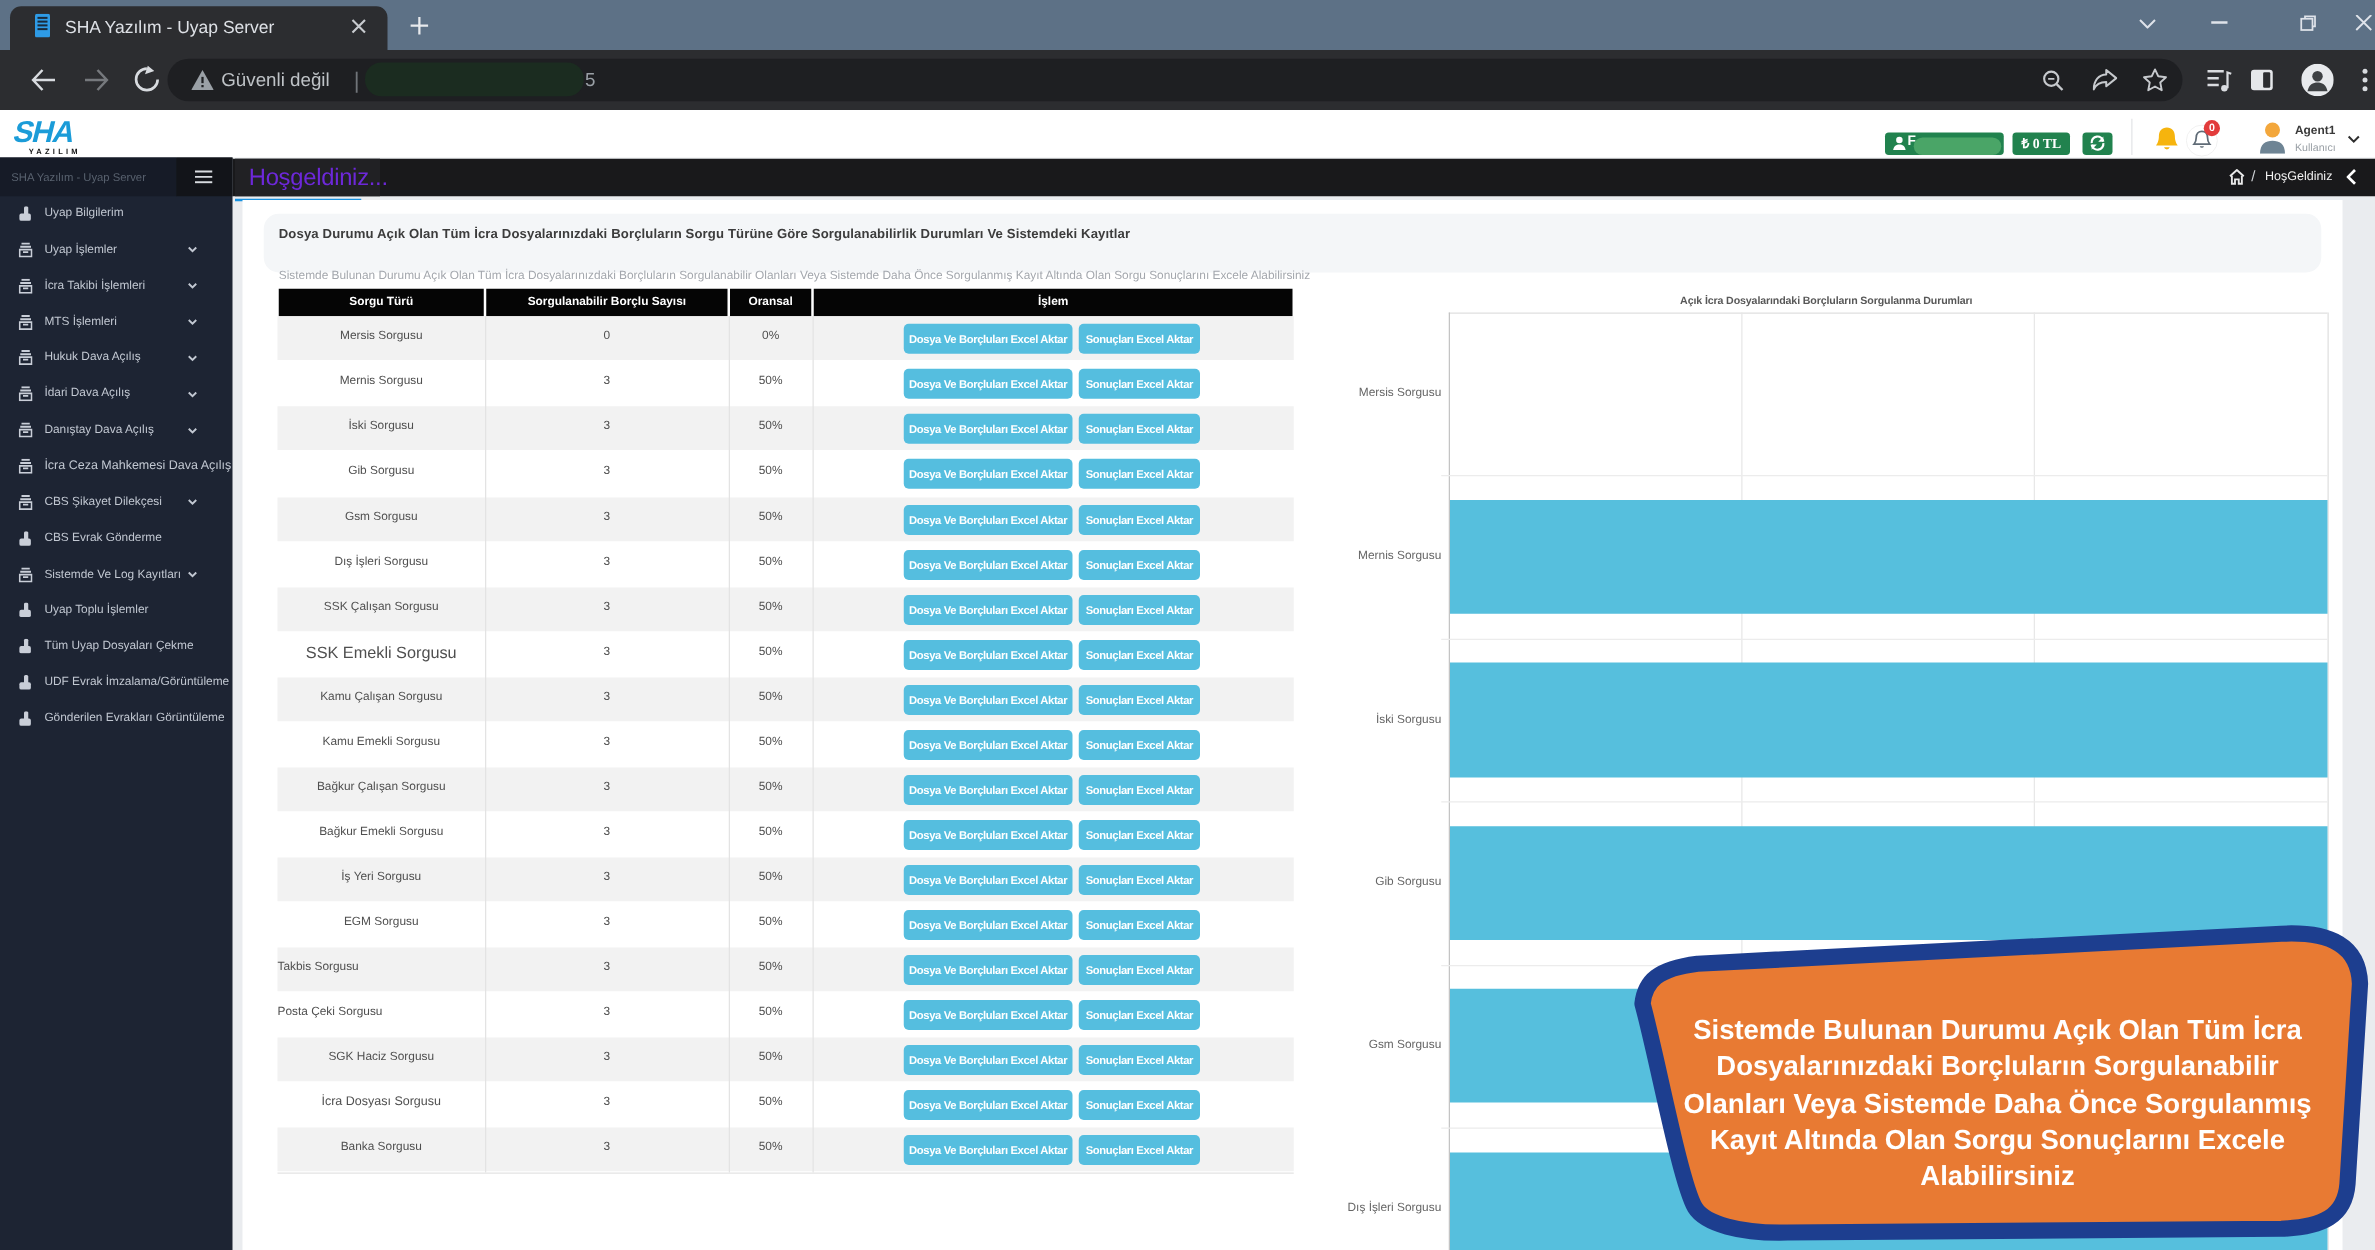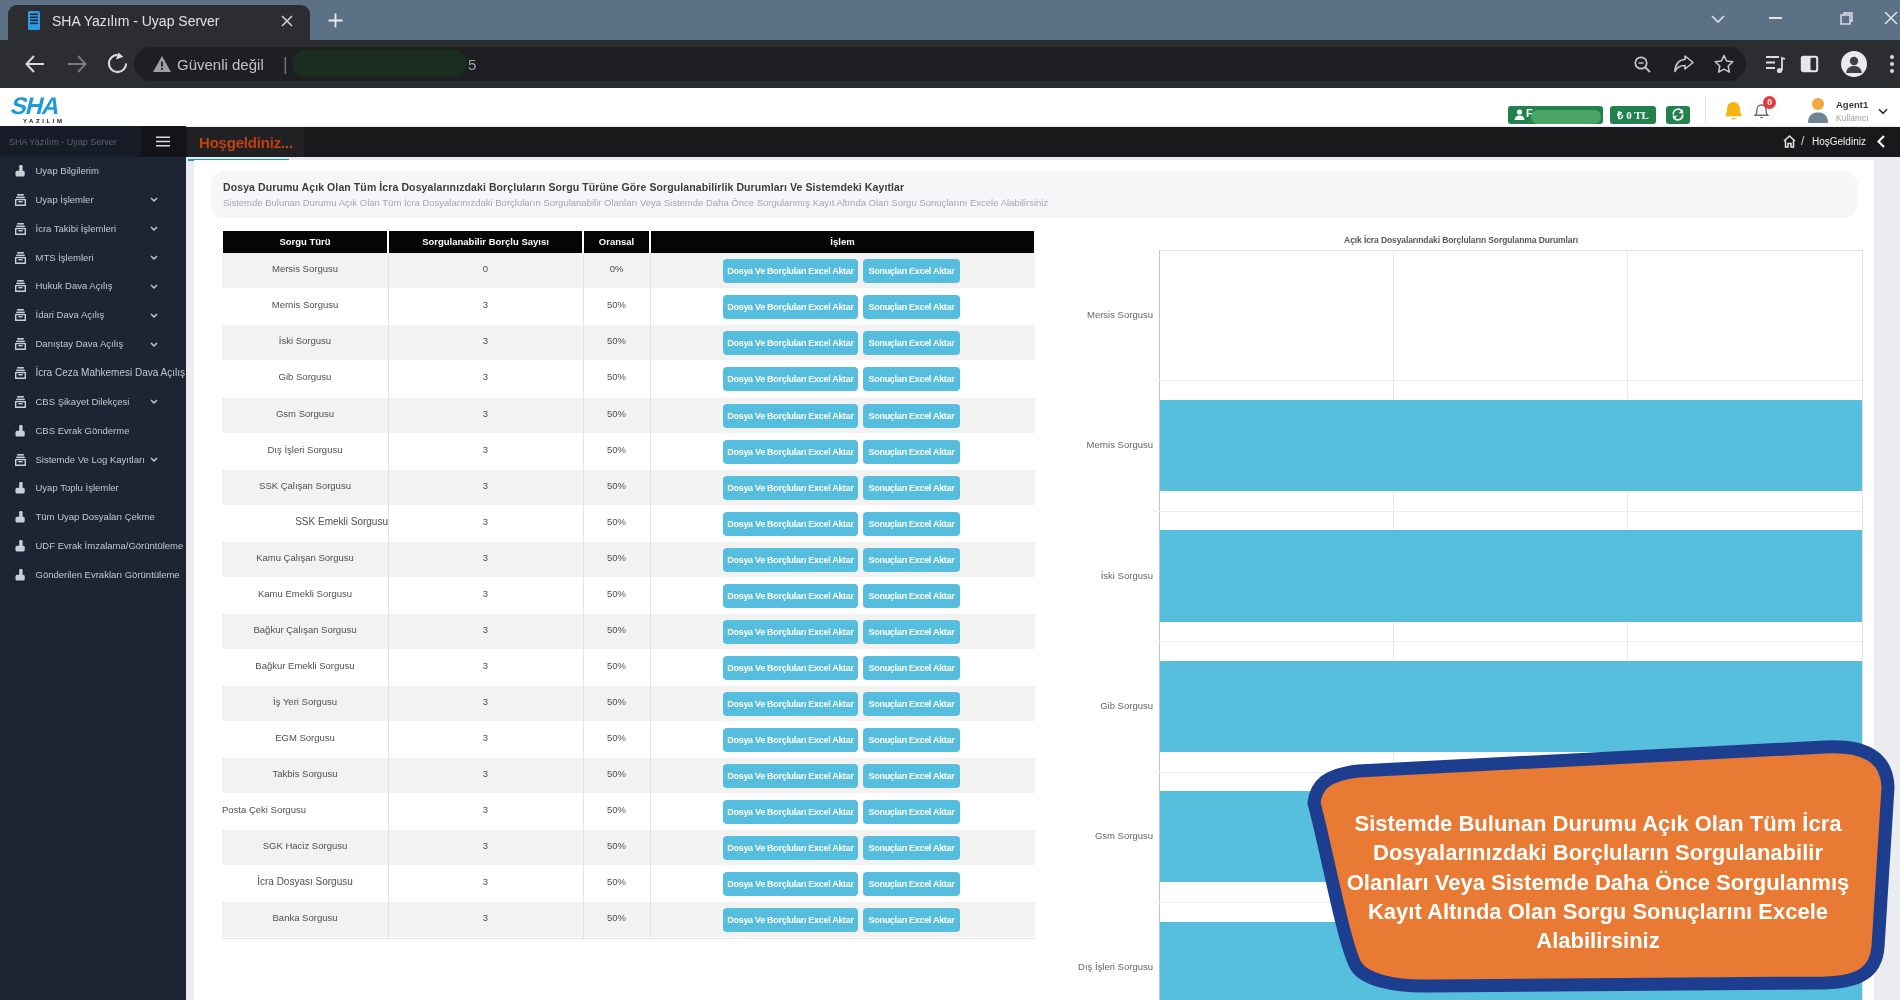--- a/index.html
+++ b/index.html
@@ -121,21 +121,21 @@
     <circle cx="12" cy="7" r="6" fill="#f3a73c"></circle>
     <path d="M2 26 C2 18 6.5 15.5 12 15.5 C17.5 15.5 22 18 22 26 Z" fill="#6e8494"></path>
   </svg>
 <div class="a" style="left:1836px;top:99px;width:60px;height:12px;color:#3a3a3a;font-size:9.5px;font-weight:bold;line-height:12px">Agent1</div>
 <div class="a" style="left:1836px;top:112px;width:60px;height:12px;color:#9aa0a6;font-size:8.5px;line-height:12px">Kullanıcı</div>
 <svg class="a" style="left:1878px;top:108px" width="10" height="7" viewBox="0 0 11 7">
     <path d="M1 1 L5.5 5.5 L10 1" stroke="#2f2f2f" stroke-width="1.8" fill="none"></path>
   </svg>
 <div class="a" style="left:186px;top:127px;width:1714px;height:30px;background:#19191b"></div>
 <div class="a" style="left:188px;top:127px;width:116px;height:30px;background:#212124"></div>
-<div class="a" style="left:199px;top:134px;width:110px;height:17px;color:#c2410c;font-size:15px;font-weight:bold;line-height:17px;letter-spacing:-0.2px;white-space:nowrap">Hoşgeldiniz...</div>
+<div class="a" style="left:199px;top:134px;width:110px;height:17px;color:#6d28d9;font-size:19px;font-weight:normal;line-height:17px;letter-spacing:-0.2px;white-space:nowrap">Hoşgeldiniz...</div>
 <div class="a" style="left:188px;top:158.5px;width:100.5px;height:2.8px;background:#1791e0"></div>
 <svg class="a" style="left:1783px;top:135px" width="13" height="13" viewBox="0 0 13 13">
     <path d="M1 6 L6.5 1 L12 6" stroke="#e8e8e8" stroke-width="1.5" fill="none" stroke-linejoin="round"></path>
     <path d="M2.5 5.5 V12 H5 V8.5 H8 V12 H10.5 V5.5" stroke="#e8e8e8" stroke-width="1.5" fill="none"></path>
   </svg>
 <div class="a" style="left:1801px;top:134px;width:8px;height:15px;color:#cfd2d6;font-size:12px;line-height:15px">/</div>
 <div class="a" style="left:1812px;top:135px;width:70px;height:13px;color:#f2f2f2;font-size:10px;line-height:13px;white-space:nowrap">HoşGeldiniz</div>
 <svg class="a" style="left:1877px;top:135px" width="8" height="13" viewBox="0 0 8 13">
     <path d="M7 1 L1.5 6.5 L7 12" stroke="#fff" stroke-width="2.2" fill="none"></path>
   </svg>
@@ -259,21 +259,21 @@
   </svg>
 <div class="a" style="left:35.5px;top:540.1px;width:140px;height:12px;color:#c2c8d2;font-size:9.5px;line-height:12px;white-space:nowrap">UDF Evrak İmzalama/Görüntüleme</div>
 <svg class="a" style="left:14.5px;top:568.9px" width="11" height="12" viewBox="0 0 11 12">
     <rect x="4.2" y="0" width="3.4" height="7" rx="1.2" fill="#c9ced8"></rect>
     <rect x="0.5" y="5.8" width="9.2" height="5.8" rx="1.5" fill="#c9ced8"></rect>
   </svg>
 <div class="a" style="left:35.5px;top:568.9px;width:125px;height:12px;color:#c2c8d2;font-size:9.5px;line-height:12px;white-space:nowrap">Gönderilen Evrakları Görüntüleme</div>
 <div class="a" style="left:194px;top:160px;width:1680px;height:840px;background:#ffffff"></div>
 <div class="a" style="left:211px;top:171px;width:1646px;height:47px;background:#f4f6f8;border-radius:12px"></div>
 <div class="a" style="left:223px;top:179px;width:1000px;height:16px;color:#3c3c3c;font-size:10.5px;font-weight:bold;line-height:16px;letter-spacing:0.1px;white-space:nowrap">Dosya Durumu Açık Olan Tüm İcra Dosyalarınızdaki Borçluların Sorgu Türüne Göre Sorgulanabilirlik Durumları Ve Sistemdeki Kayıtlar</div>
-<div class="a" style="left:223px;top:196px;width:1400px;height:13px;color:#a3a7ad;font-size:9.5px;line-height:13px;white-space:nowrap">Sistemde Bulunan Durumu Açık Olan Tüm İcra Dosyalarınızdaki Borçluların Sorgulanabilir Olanları Veya Sistemde Daha Önce Sorgulanmış Kayıt Altında Olan Sorgu Sonuçlarını Excele Alabilirsiniz</div>
+<div class="a" style="left:223px;top:214px;width:1400px;height:13px;color:#a3a7ad;font-size:9.5px;line-height:13px;white-space:nowrap">Sistemde Bulunan Durumu Açık Olan Tüm İcra Dosyalarınızdaki Borçluların Sorgulanabilir Olanları Veya Sistemde Daha Önce Sorgulanmış Kayıt Altında Olan Sorgu Sonuçlarını Excele Alabilirsiniz</div>
 <div class="a" style="left:223px;top:230.5px;width:164px;height:22.8px;background:#050505;color:#fff;font-size:9.5px;font-weight:bold;text-align:center;line-height:22.8px">Sorgu Türü</div>
 <div class="a" style="left:389px;top:230.5px;width:193px;height:22.8px;background:#050505;color:#fff;font-size:9.5px;font-weight:bold;text-align:center;line-height:22.8px">Sorgulanabilir Borçlu Sayısı</div>
 <div class="a" style="left:584px;top:230.5px;width:65px;height:22.8px;background:#050505;color:#fff;font-size:9.5px;font-weight:bold;text-align:center;line-height:22.8px">Oransal</div>
 <div class="a" style="left:651px;top:230.5px;width:383px;height:22.8px;background:#050505;color:#fff;font-size:9.5px;font-weight:bold;text-align:center;line-height:22.8px">İşlem</div>
 <div class="a" style="left:222px;top:253.3px;width:813px;height:35.0px;background:#f2f2f2"></div>
 <div class="a" style="left:222px;top:262.3px;width:166px;height:13px;color:#4f4f4f;font-size:9.5px;text-align:center;line-height:13px">Mersis Sorgusu</div>
 <div class="a" style="left:388px;top:262.3px;width:195px;height:13px;color:#4f4f4f;font-size:9.5px;text-align:center;line-height:13px">0</div>
 <div class="a" style="left:583px;top:262.3px;width:67px;height:13px;color:#4f4f4f;font-size:9.5px;text-align:center;line-height:13px">0%</div>
 <div class="a" style="left:723px;top:259.3px;width:135px;height:24px;background:#55bedf;border-radius:4px;color:#fff;font-size:9px;font-weight:bold;text-align:center;line-height:24px;letter-spacing:-0.3px;white-space:nowrap">Dosya Ve Borçluları Excel Aktar</div>
 <div class="a" style="left:863px;top:259.3px;width:97px;height:24px;background:#55bedf;border-radius:4px;color:#fff;font-size:9px;font-weight:bold;text-align:center;line-height:24px;letter-spacing:-0.3px;white-space:nowrap">Sonuçları Excel Aktar</div>
@@ -303,21 +303,21 @@
 <div class="a" style="left:388px;top:442.6px;width:195px;height:13px;color:#4f4f4f;font-size:9.5px;text-align:center;line-height:13px">3</div>
 <div class="a" style="left:583px;top:442.6px;width:67px;height:13px;color:#4f4f4f;font-size:9.5px;text-align:center;line-height:13px">50%</div>
 <div class="a" style="left:723px;top:439.6px;width:135px;height:24px;background:#55bedf;border-radius:4px;color:#fff;font-size:9px;font-weight:bold;text-align:center;line-height:24px;letter-spacing:-0.3px;white-space:nowrap">Dosya Ve Borçluları Excel Aktar</div>
 <div class="a" style="left:863px;top:439.6px;width:97px;height:24px;background:#55bedf;border-radius:4px;color:#fff;font-size:9px;font-weight:bold;text-align:center;line-height:24px;letter-spacing:-0.3px;white-space:nowrap">Sonuçları Excel Aktar</div>
 <div class="a" style="left:222px;top:469.6px;width:813px;height:35.0px;background:#f2f2f2"></div>
 <div class="a" style="left:222px;top:478.6px;width:166px;height:13px;color:#4f4f4f;font-size:9.5px;text-align:center;line-height:13px">SSK Çalışan Sorgusu</div>
 <div class="a" style="left:388px;top:478.6px;width:195px;height:13px;color:#4f4f4f;font-size:9.5px;text-align:center;line-height:13px">3</div>
 <div class="a" style="left:583px;top:478.6px;width:67px;height:13px;color:#4f4f4f;font-size:9.5px;text-align:center;line-height:13px">50%</div>
 <div class="a" style="left:723px;top:475.6px;width:135px;height:24px;background:#55bedf;border-radius:4px;color:#fff;font-size:9px;font-weight:bold;text-align:center;line-height:24px;letter-spacing:-0.3px;white-space:nowrap">Dosya Ve Borçluları Excel Aktar</div>
 <div class="a" style="left:863px;top:475.6px;width:97px;height:24px;background:#55bedf;border-radius:4px;color:#fff;font-size:9px;font-weight:bold;text-align:center;line-height:24px;letter-spacing:-0.3px;white-space:nowrap">Sonuçları Excel Aktar</div>
-<div class="a" style="left:222px;top:514.6px;width:166px;height:13px;color:#4f4f4f;font-size:10px;text-align:right;line-height:13px">SSK Emekli Sorgusu</div>
+<div class="a" style="left:222px;top:514.6px;width:166px;height:13px;color:#4f4f4f;font-size:13px;text-align:center;line-height:13px">SSK Emekli Sorgusu</div>
 <div class="a" style="left:388px;top:514.6px;width:195px;height:13px;color:#4f4f4f;font-size:9.5px;text-align:center;line-height:13px">3</div>
 <div class="a" style="left:583px;top:514.6px;width:67px;height:13px;color:#4f4f4f;font-size:9.5px;text-align:center;line-height:13px">50%</div>
 <div class="a" style="left:723px;top:511.6px;width:135px;height:24px;background:#55bedf;border-radius:4px;color:#fff;font-size:9px;font-weight:bold;text-align:center;line-height:24px;letter-spacing:-0.3px;white-space:nowrap">Dosya Ve Borçluları Excel Aktar</div>
 <div class="a" style="left:863px;top:511.6px;width:97px;height:24px;background:#55bedf;border-radius:4px;color:#fff;font-size:9px;font-weight:bold;text-align:center;line-height:24px;letter-spacing:-0.3px;white-space:nowrap">Sonuçları Excel Aktar</div>
 <div class="a" style="left:222px;top:541.7px;width:813px;height:35.0px;background:#f2f2f2"></div>
 <div class="a" style="left:222px;top:550.7px;width:166px;height:13px;color:#4f4f4f;font-size:9.5px;text-align:center;line-height:13px">Kamu Çalışan Sorgusu</div>
 <div class="a" style="left:388px;top:550.7px;width:195px;height:13px;color:#4f4f4f;font-size:9.5px;text-align:center;line-height:13px">3</div>
 <div class="a" style="left:583px;top:550.7px;width:67px;height:13px;color:#4f4f4f;font-size:9.5px;text-align:center;line-height:13px">50%</div>
 <div class="a" style="left:723px;top:547.7px;width:135px;height:24px;background:#55bedf;border-radius:4px;color:#fff;font-size:9px;font-weight:bold;text-align:center;line-height:24px;letter-spacing:-0.3px;white-space:nowrap">Dosya Ve Borçluları Excel Aktar</div>
 <div class="a" style="left:863px;top:547.7px;width:97px;height:24px;background:#55bedf;border-radius:4px;color:#fff;font-size:9px;font-weight:bold;text-align:center;line-height:24px;letter-spacing:-0.3px;white-space:nowrap">Sonuçları Excel Aktar</div>
@@ -342,21 +342,21 @@
 <div class="a" style="left:388px;top:694.9px;width:195px;height:13px;color:#4f4f4f;font-size:9.5px;text-align:center;line-height:13px">3</div>
 <div class="a" style="left:583px;top:694.9px;width:67px;height:13px;color:#4f4f4f;font-size:9.5px;text-align:center;line-height:13px">50%</div>
 <div class="a" style="left:723px;top:691.9px;width:135px;height:24px;background:#55bedf;border-radius:4px;color:#fff;font-size:9px;font-weight:bold;text-align:center;line-height:24px;letter-spacing:-0.3px;white-space:nowrap">Dosya Ve Borçluları Excel Aktar</div>
 <div class="a" style="left:863px;top:691.9px;width:97px;height:24px;background:#55bedf;border-radius:4px;color:#fff;font-size:9px;font-weight:bold;text-align:center;line-height:24px;letter-spacing:-0.3px;white-space:nowrap">Sonuçları Excel Aktar</div>
 <div class="a" style="left:222px;top:731.0px;width:166px;height:13px;color:#4f4f4f;font-size:9.5px;text-align:center;line-height:13px">EGM Sorgusu</div>
 <div class="a" style="left:388px;top:731.0px;width:195px;height:13px;color:#4f4f4f;font-size:9.5px;text-align:center;line-height:13px">3</div>
 <div class="a" style="left:583px;top:731.0px;width:67px;height:13px;color:#4f4f4f;font-size:9.5px;text-align:center;line-height:13px">50%</div>
 <div class="a" style="left:723px;top:728.0px;width:135px;height:24px;background:#55bedf;border-radius:4px;color:#fff;font-size:9px;font-weight:bold;text-align:center;line-height:24px;letter-spacing:-0.3px;white-space:nowrap">Dosya Ve Borçluları Excel Aktar</div>
 <div class="a" style="left:863px;top:728.0px;width:97px;height:24px;background:#55bedf;border-radius:4px;color:#fff;font-size:9px;font-weight:bold;text-align:center;line-height:24px;letter-spacing:-0.3px;white-space:nowrap">Sonuçları Excel Aktar</div>
 <div class="a" style="left:222px;top:758.0px;width:813px;height:35.0px;background:#f2f2f2"></div>
-<div class="a" style="left:222px;top:767.0px;width:166px;height:13px;color:#4f4f4f;font-size:9.5px;text-align:center;line-height:13px">Takbis Sorgusu</div>
+<div class="a" style="left:222px;top:767.0px;width:166px;height:13px;color:#4f4f4f;font-size:9.5px;line-height:13px">Takbis Sorgusu</div>
 <div class="a" style="left:388px;top:767.0px;width:195px;height:13px;color:#4f4f4f;font-size:9.5px;text-align:center;line-height:13px">3</div>
 <div class="a" style="left:583px;top:767.0px;width:67px;height:13px;color:#4f4f4f;font-size:9.5px;text-align:center;line-height:13px">50%</div>
 <div class="a" style="left:723px;top:764.0px;width:135px;height:24px;background:#55bedf;border-radius:4px;color:#fff;font-size:9px;font-weight:bold;text-align:center;line-height:24px;letter-spacing:-0.3px;white-space:nowrap">Dosya Ve Borçluları Excel Aktar</div>
 <div class="a" style="left:863px;top:764.0px;width:97px;height:24px;background:#55bedf;border-radius:4px;color:#fff;font-size:9px;font-weight:bold;text-align:center;line-height:24px;letter-spacing:-0.3px;white-space:nowrap">Sonuçları Excel Aktar</div>
 <div class="a" style="left:222px;top:803.0px;width:166px;height:13px;color:#4f4f4f;font-size:9.5px;text-align:left;line-height:13px">Posta Çeki Sorgusu</div>
 <div class="a" style="left:388px;top:803.0px;width:195px;height:13px;color:#4f4f4f;font-size:9.5px;text-align:center;line-height:13px">3</div>
 <div class="a" style="left:583px;top:803.0px;width:67px;height:13px;color:#4f4f4f;font-size:9.5px;text-align:center;line-height:13px">50%</div>
 <div class="a" style="left:723px;top:800.0px;width:135px;height:24px;background:#55bedf;border-radius:4px;color:#fff;font-size:9px;font-weight:bold;text-align:center;line-height:24px;letter-spacing:-0.3px;white-space:nowrap">Dosya Ve Borçluları Excel Aktar</div>
 <div class="a" style="left:863px;top:800.0px;width:97px;height:24px;background:#55bedf;border-radius:4px;color:#fff;font-size:9px;font-weight:bold;text-align:center;line-height:24px;letter-spacing:-0.3px;white-space:nowrap">Sonuçları Excel Aktar</div>
 <div class="a" style="left:222px;top:830.1px;width:813px;height:35.0px;background:#f2f2f2"></div>

